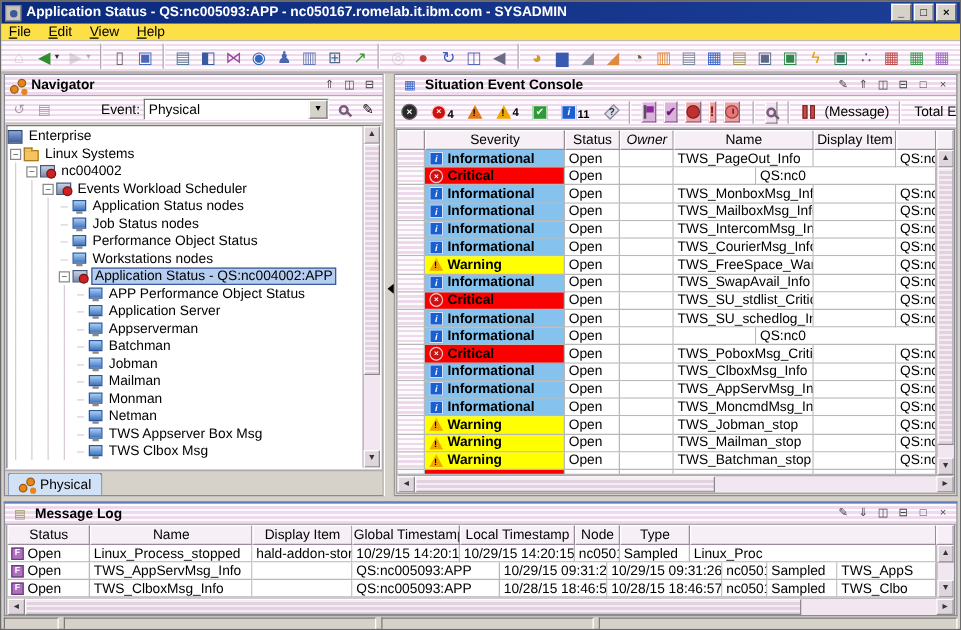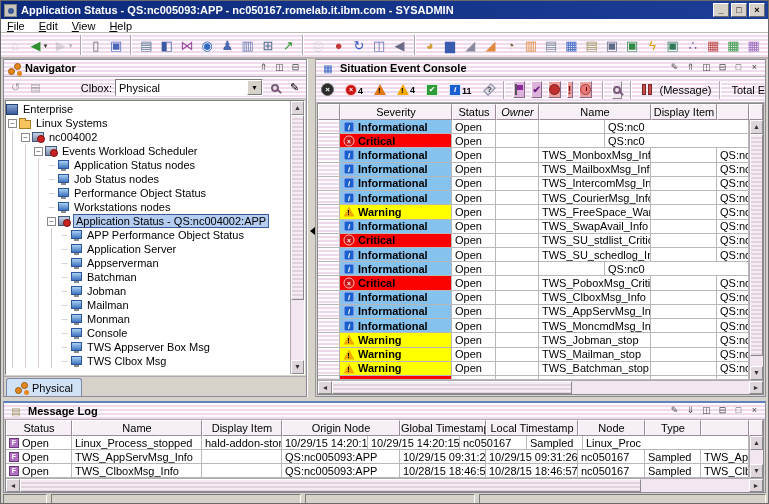--- a/index.html
+++ b/index.html
@@ -15,21 +15,21 @@
 
   
   .titlebar { height:18px; background:linear-gradient(90deg,#0c2a7c,#1c3e96); display:flex; align-items:center; padding:0 3px; gap:4px; }
   .app-ico { width:13px; height:13px; background:#c8c4bc; border:1px solid #888; position:relative; flex:0 0 auto; }
   .app-ico::after { content:""; position:absolute; left:3px; top:3px; width:6px; height:6px; background:#3a5a9a; border-radius:50%; }
   .title-text { color:#fff; font-weight:bold; font-size:11px; flex:1; white-space:nowrap; overflow:hidden; }
   .winbtns { display:flex; gap:2px; }
   .wbtn { width:16px; height:14px; background:#d6d2ca; border:1px solid; border-color:#fff #6a6a6a #6a6a6a #fff; font-size:9px; line-height:12px; text-align:center; font-weight:bold; }
 
   
-  .menubar { height:14px; background:#ffffff; display:flex; align-items:center; gap:14px; padding:0 6px; border-bottom:1px solid #c0bcb4; }
+  .menubar { height:14px; background:#fde047; display:flex; align-items:center; gap:14px; padding:0 6px; border-bottom:1px solid #c0bcb4; }
   .menu-item { cursor:default; }
   .toolbar { height:26px; display:flex; align-items:center; padding:0 4px; border-bottom:2px solid #b8b4ac; }
   .mtb { width:19px; height:19px; display:inline-flex; align-items:center; justify-content:center; font-size:13px; position:relative; margin:0 1px; }
   .mtb.dim { opacity:.35; filter:grayscale(1); }
   .mtb .caret { font-size:6px; color:#333; position:absolute; right:-4px; top:7px; }
   .mtb.has-caret { margin-right:6px; }
   .tsep { width:2px; height:20px; margin:0 4px; border-left:1px solid #b0a8b0; border-right:1px solid #fff; }
 
   
   .phead { height:17px; display:flex; align-items:center; padding:0 4px; gap:4px; border-bottom:1px solid #b0a8b0; }
@@ -130,21 +130,21 @@
   .ev-vscroll { width:14px; flex:0 0 auto; background:#f2e6f0; border-left:1px solid #b0a8b0; display:flex; flex-direction:column; }
   .ehscroll { height:14px; flex:0 0 auto; background:#f2e6f0; border-top:1px solid #b0a8b0; display:flex; }
   .sbtn-h { width:14px; height:100%; background:#ded6dc; border:1px solid; border-color:#fff #8a8a8a #8a8a8a #fff; font-size:7px; line-height:11px; text-align:center; color:#333; flex:0 0 auto; }
   .sthumb-h { background:repeating-linear-gradient(180deg,#f4ecf2 0 2px,#e2d2e0 2px 4px); border:1px solid; border-color:#fff #8a8a8a #8a8a8a #fff; }
 
   
   .mlpanel { position:absolute; left:2px; right:2px; top:400px; height:92px; border:1px solid #8a8a9a; border-top:2px solid #6080c0; background:#d6d2ca; display:flex; flex-direction:column; }
   .mltable { flex:1; display:flex; flex-direction:column; background:#fff; margin:0 1px; border-left:1px solid #8a8a8a; border-right:1px solid #8a8a8a; overflow:hidden; }
   .mlrow { height:14px; display:flex; flex:0 0 auto; }
   .mcell { border-right:1px solid #b8b8b8; border-bottom:1px solid #b8b8b8; display:flex; align-items:center; overflow:hidden; white-space:nowrap; padding-left:3px; flex:0 0 auto; background:#fff; }
-  .ml0{width:66px;} .ml1{width:130px;} .ml2{width:80px;} .ml3{width:118px;} .ml4{width:86px;} .ml5{width:92px;} .ml6{width:67px;} .ml7{width:56px;} .ml8{flex:1 1 auto;}
+  .ml0{width:66px;} .ml1{width:130px;} .ml2{width:80px;} .ml3{width:118px;} .ml4{width:86px;} .ml5{width:92px;} .ml6{width:36px;} .ml7{width:56px;} .ml8{flex:1 1 auto;}
   .flagF { width:10px; height:10px; background:#b070c0; border:1px solid #6a3a7a; color:#fff; font-size:7px; font-weight:bold; display:inline-flex; align-items:center; justify-content:center; margin-right:3px; flex:0 0 auto; }
   .ml-vscroll { width:14px; flex:0 0 auto; background:#f2e6f0; border-left:1px solid #b0a8b0; display:flex; flex-direction:column; justify-content:space-between; }
 
   
   .statusbar { position:absolute; left:2px; right:2px; top:493px; height:11px; display:flex; gap:4px; }
   .sseg { border:1px solid; border-color:#7a7a7a #fff #fff #7a7a7a; background:#d6d2ca; height:100%; }
 </style>
 </head>
 <body>
 
@@ -217,21 +217,21 @@
         <span class="ptitle">Navigator</span>
         <span class="phead-icons">
           <span class="pico">⇑</span>
           <span class="pico">◫</span>
           <span class="pico">⊟</span>
         </span>
       </div>
       <div class="navtools stripes">
         <span class="ntb dim">↺</span>
         <span class="ntb dim">▤</span>
-        <span class="view-label">Clbox:</span>
+        <span class="view-label">Event:</span>
         <span class="combo sunken">
           <span class="combo-text">Physical</span>
           <span class="combo-btn raised">▼</span>
         </span>
         <span class="ntb">
             <span class="mag"></span>
           </span>
         <span class="ntb">✎</span>
       </div>
       <div class="treewrap sunken">
@@ -361,21 +361,21 @@
               <span class="tico ico-mon"></span>
               <span class="tlabel">Monman</span>
             </div>
             <div class="trow">
               <span class="guide"></span>
               <span class="guide"></span>
               <span class="guide"></span>
               <span class="guide"></span>
               <span class="dashc">─</span>
               <span class="tico ico-mon"></span>
-              <span class="tlabel">Console</span>
+              <span class="tlabel">Netman</span>
             </div>
             <div class="trow">
               <span class="guide"></span>
               <span class="guide"></span>
               <span class="guide"></span>
               <span class="guide"></span>
               <span class="dashc">─</span>
               <span class="tico ico-mon"></span>
               <span class="tlabel">TWS Appserver Box Msg</span>
             </div>
@@ -488,20 +488,21 @@
         <div style="flex:1; display:flex; overflow:hidden;">
           <div class="ebody" id="ebody">
               <div class="erow">
                 <span class="ecell rowhdr ec0"></span>
                 <span class="ecell sevcell ec1 sev-Informational">
                   <span class="si iinfo">i</span>
                   <span>Informational</span>
                 </span>
                 <span class="ecell txtcell ec2">Open</span>
                 <span class="ecell ec3"></span>
+                <span class="ecell txtcell ec4">TWS_PageOut_Info</span>
                 <span class="ecell ec5"></span>
                 <span class="ecell txtcell ec6">QS:nc0</span>
               </div>
               <div class="erow">
                 <span class="ecell rowhdr ec0"></span>
                 <span class="ecell sevcell ec1 sev-Critical">
                   <span class="si icrit">×</span>
                   <span>Critical</span>
                 </span>
                 <span class="ecell txtcell ec2">Open</span>
@@ -737,21 +738,20 @@
         <span class="pico">⊟</span>
         <span class="pico">□</span>
         <span class="pico">×</span>
       </span>
     </div>
     <div class="mltable">
       <div class="ehdr" id="mlhdr">
           <span class="hcell ml0">Status</span>
           <span class="hcell ml1">Name</span>
           <span class="hcell ml2">Display Item</span>
-          <span class="hcell ml3">Origin Node</span>
           <span class="hcell ml4">Global Timestamp</span>
           <span class="hcell ml5">Local Timestamp</span>
           <span class="hcell ml6">Node</span>
           <span class="hcell ml7">Type</span>
           <span class="hcell ml8"></span>
           <span class="hcell" style="width: 14px;"></span>
         </div>
       <div style="flex:1; display:flex; overflow:hidden;">
         <div id="mlbody" style="flex:1; display:flex; flex-direction:column; overflow:hidden;">
             <div class="mlrow">

